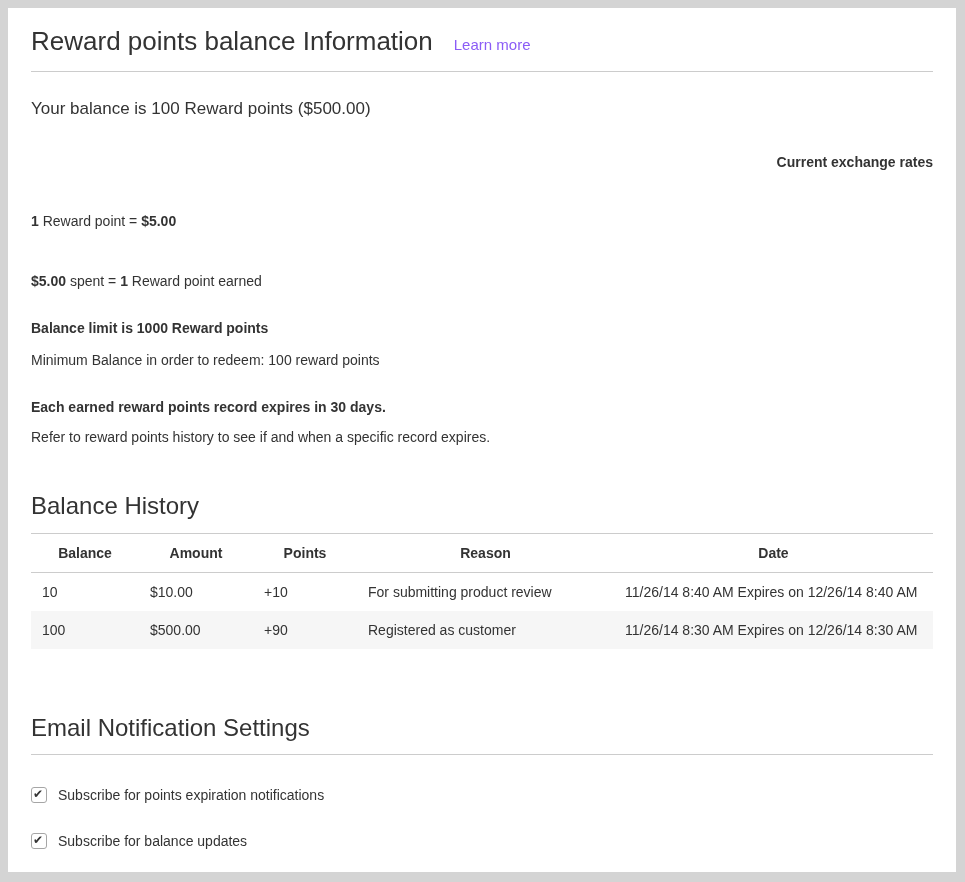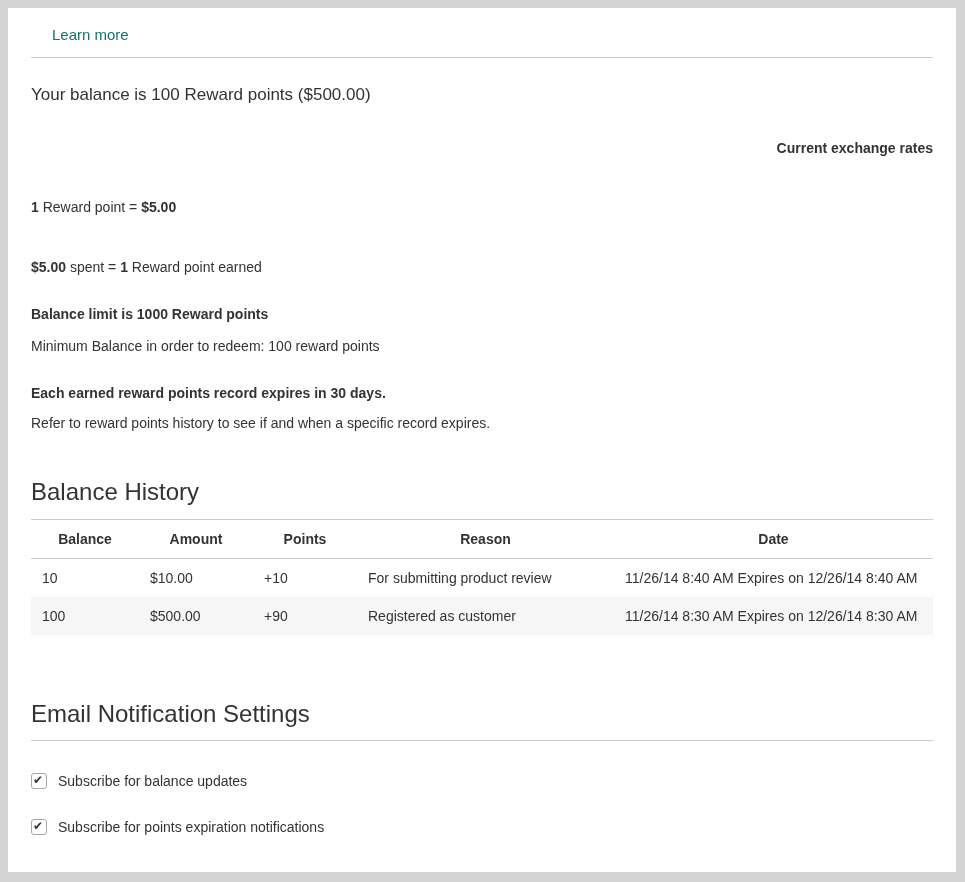--- a/index.html
+++ b/index.html
@@ -28,21 +28,21 @@
   .page-title {
     margin: 0;
     font-size: 26px;
     font-weight: 400;
     line-height: 31px;
     color: #333333;
   }
   .learn-more {
     margin-left: 21px;
     font-size: 15px;
-    color: #0f766e;
+    color: #8b5cf6;
     text-decoration: none;
     cursor: pointer;
   }
   .balance-summary {
     margin-top: 26px;
     font-size: 17px;
     line-height: 21px;
   }
   .txt { font-size: 14px; line-height: 17px; }
   .bold, .b { font-weight: 700; }
@@ -127,20 +127,21 @@
     height: 32px;
     cursor: pointer;
   }
 </style>
 </head>
 <body>
 
 <div class="card">
 
   <div class="page-header">
+    <h1 class="page-title">Reward points balance Information</h1>
     <a class="learn-more" href="#">Learn more</a>
   </div>
 
   <p class="balance-summary">Your balance is 100 Reward points ($500.00)</p>
 
   <p class="txt bold mt-exheading">Current exchange rates</p>
   <div class="rates">
     <p><span class="b">1 </span><span>Reward point = </span><span class="b">$5.00</span></p>
     <p><span class="b">$5.00 </span><span>spent = </span><span class="b">1 </span><span>Reward point earned</span></p>
   </div>
@@ -186,23 +187,23 @@
           <td>11/26/14 8:30 AM Expires on 12/26/14 8:30 AM</td>
         </tr>
       </tbody>
   </table>
 
   <h2 class="section-heading email-heading">Email Notification Settings</h2>
 
   <div class="email-options" id="email-options">
       <label class="check-row">
         <input type="checkbox" checked="" style="">
-        <span>Subscribe for balance updates</span>
+        <span>Subscribe for points expiration notifications</span>
       </label>
       <label class="check-row">
         <input type="checkbox" checked="" style="">
-        <span>Subscribe for points expiration notifications</span>
+        <span>Subscribe for balance updates</span>
       </label>
     </div>
 
   <button class="save-btn">Save Subscription Settings</button>
 
 </div>
 
 </body></html>

